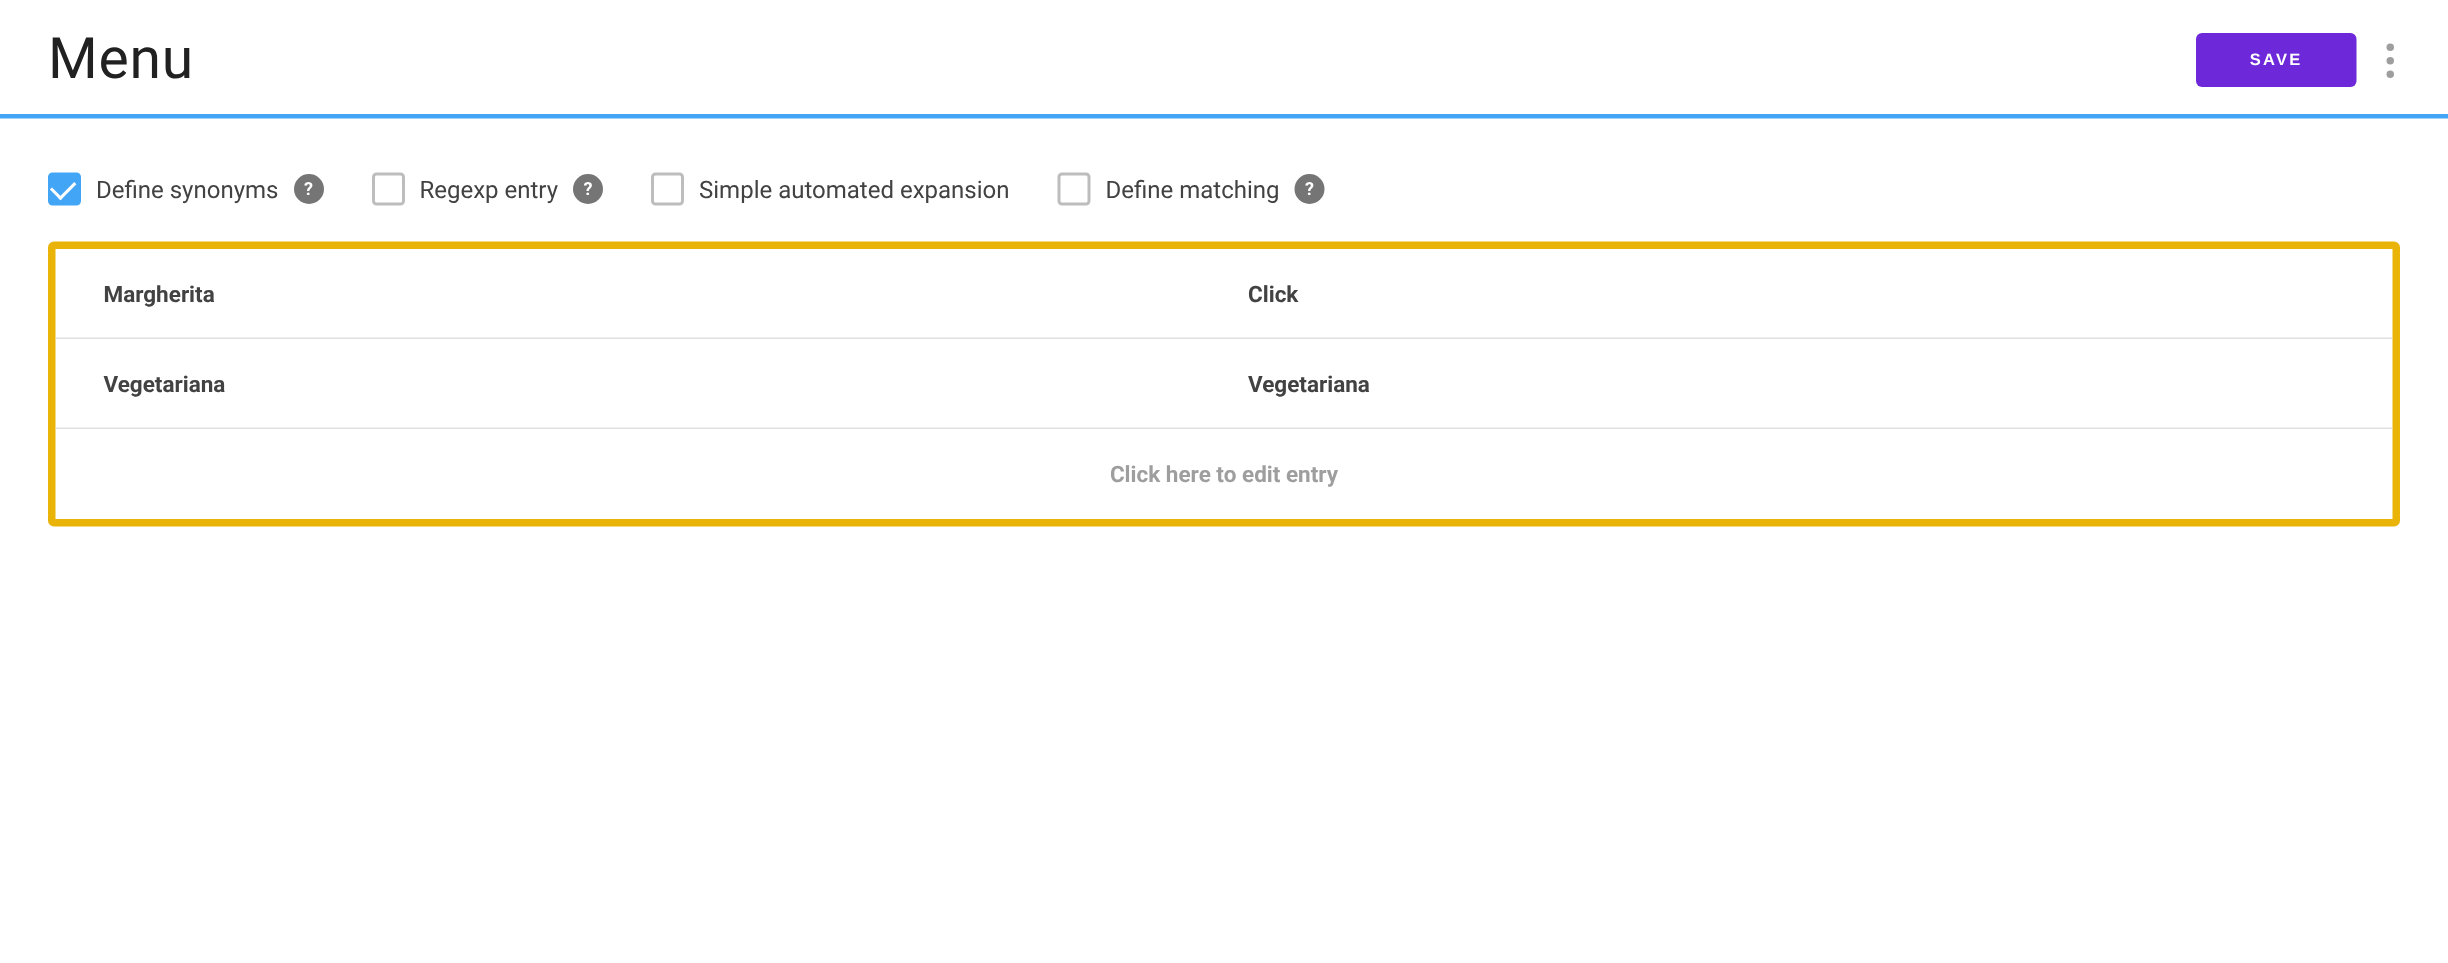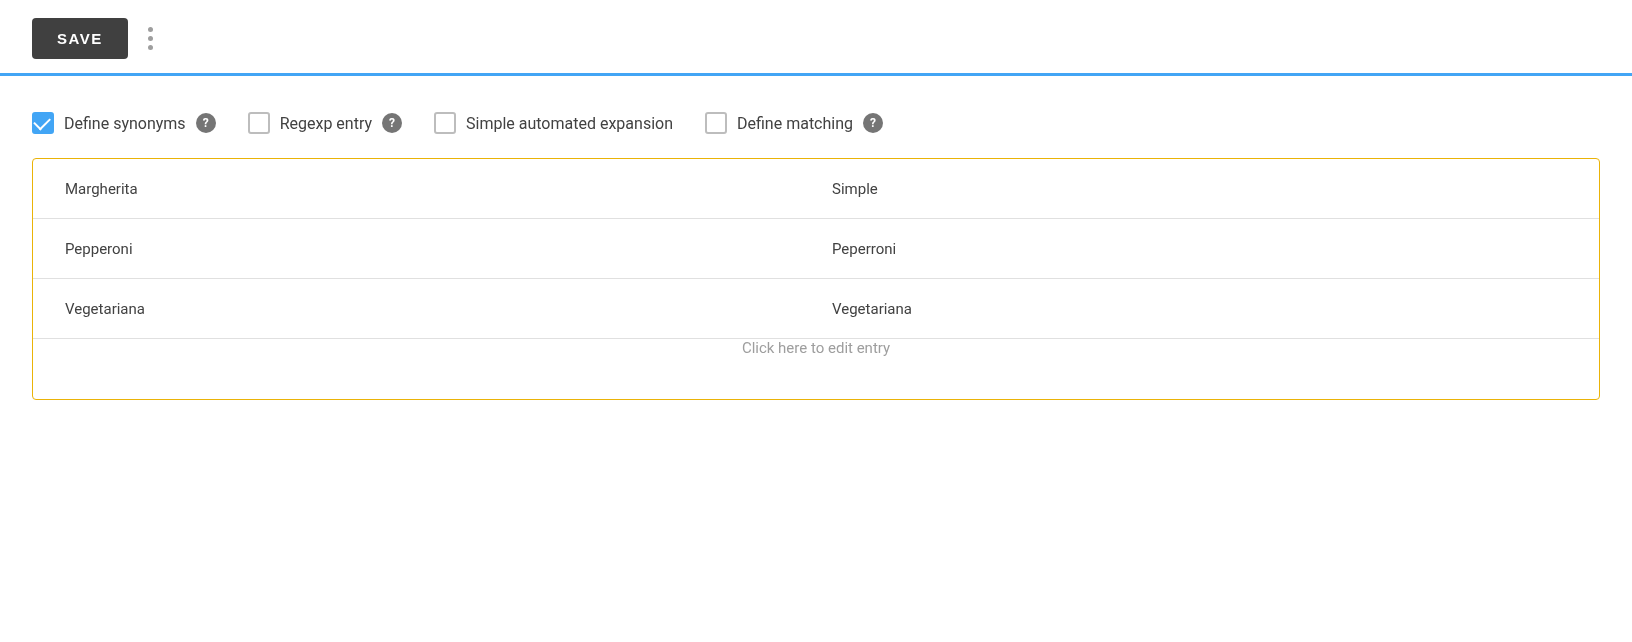--- a/index.html
+++ b/index.html
@@ -33,26 +33,26 @@
       letter-spacing: 0.5px;
     }
 
     .header-actions {
       display: flex;
       align-items: center;
       gap: 16px;
     }
 
     .save-button {
-      background: #404040;
+      background: #6d28d9;
       color: #ffffff;
       border: none;
       border-radius: 4px;
-      padding: 12px 25px;
-      font-size: 15px;
+      padding: 12px 36px;
+      font-size: 11px;
       font-weight: 600;
       letter-spacing: 1.5px;
       cursor: pointer;
     }
 
     .more-icon {
       display: flex;
       flex-direction: column;
       gap: 4px;
       cursor: pointer;
@@ -122,23 +122,24 @@
       font-weight: 700;
       display: flex;
       align-items: center;
       justify-content: center;
       cursor: pointer;
       flex-shrink: 0;
     }
 
     .table-container {
       margin: 0 32px;
-      border: 1px solid #eab308;
+      border: 5px solid #eab308;
       border-radius: 4px;
       overflow: hidden;
+      font-weight: bold;
     }
 
     .table-row {
       display: flex;
       align-items: center;
       border-bottom: 1px solid #e0e0e0;
       min-height: 60px;
       padding: 0 16px;
     }
 
@@ -148,35 +149,36 @@
 
     .table-cell {
       flex: 1;
       font-size: 15px;
       color: #424242;
       padding: 16px 16px;
     }
 
     .edit-entry-row {
       display: flex;
-      align-items: flex-start;
+      align-items: center;
       justify-content: center;
       min-height: 60px;
       cursor: pointer;
     }
 
     .edit-entry-text {
       font-size: 15px;
       color: #9e9e9e;
     }
   </style>
 </head>
 <body>
 
 <div class="header">
+  <h1 class="header-title">Menu</h1>
   <div class="header-actions">
     <button class="save-button">SAVE</button>
     <div class="more-icon">
       <div class="more-dot"></div>
       <div class="more-dot"></div>
       <div class="more-dot"></div>
     </div>
   </div>
 </div>
 
@@ -203,27 +205,23 @@
     <div class="checkbox"></div>
     <span class="option-label">Define matching</span>
     <div class="help-icon">?</div>
   </div>
 </div>
 
 <div class="table-container">
 
   <div class="table-row">
     <div class="table-cell">Margherita</div>
-    <div class="table-cell">Simple</div>
-  </div>
-
-  <div class="table-row">
-    <div class="table-cell">Pepperoni</div>
-    <div class="table-cell">Peperroni</div>
-  </div>
+    <div class="table-cell">Click</div>
+  </div>
+
 
   <div class="table-row">
     <div class="table-cell">Vegetariana</div>
     <div class="table-cell">Vegetariana</div>
   </div>
 
   <div class="table-row edit-entry-row">
     <span class="edit-entry-text">Click here to edit entry</span>
   </div>
 </div>

